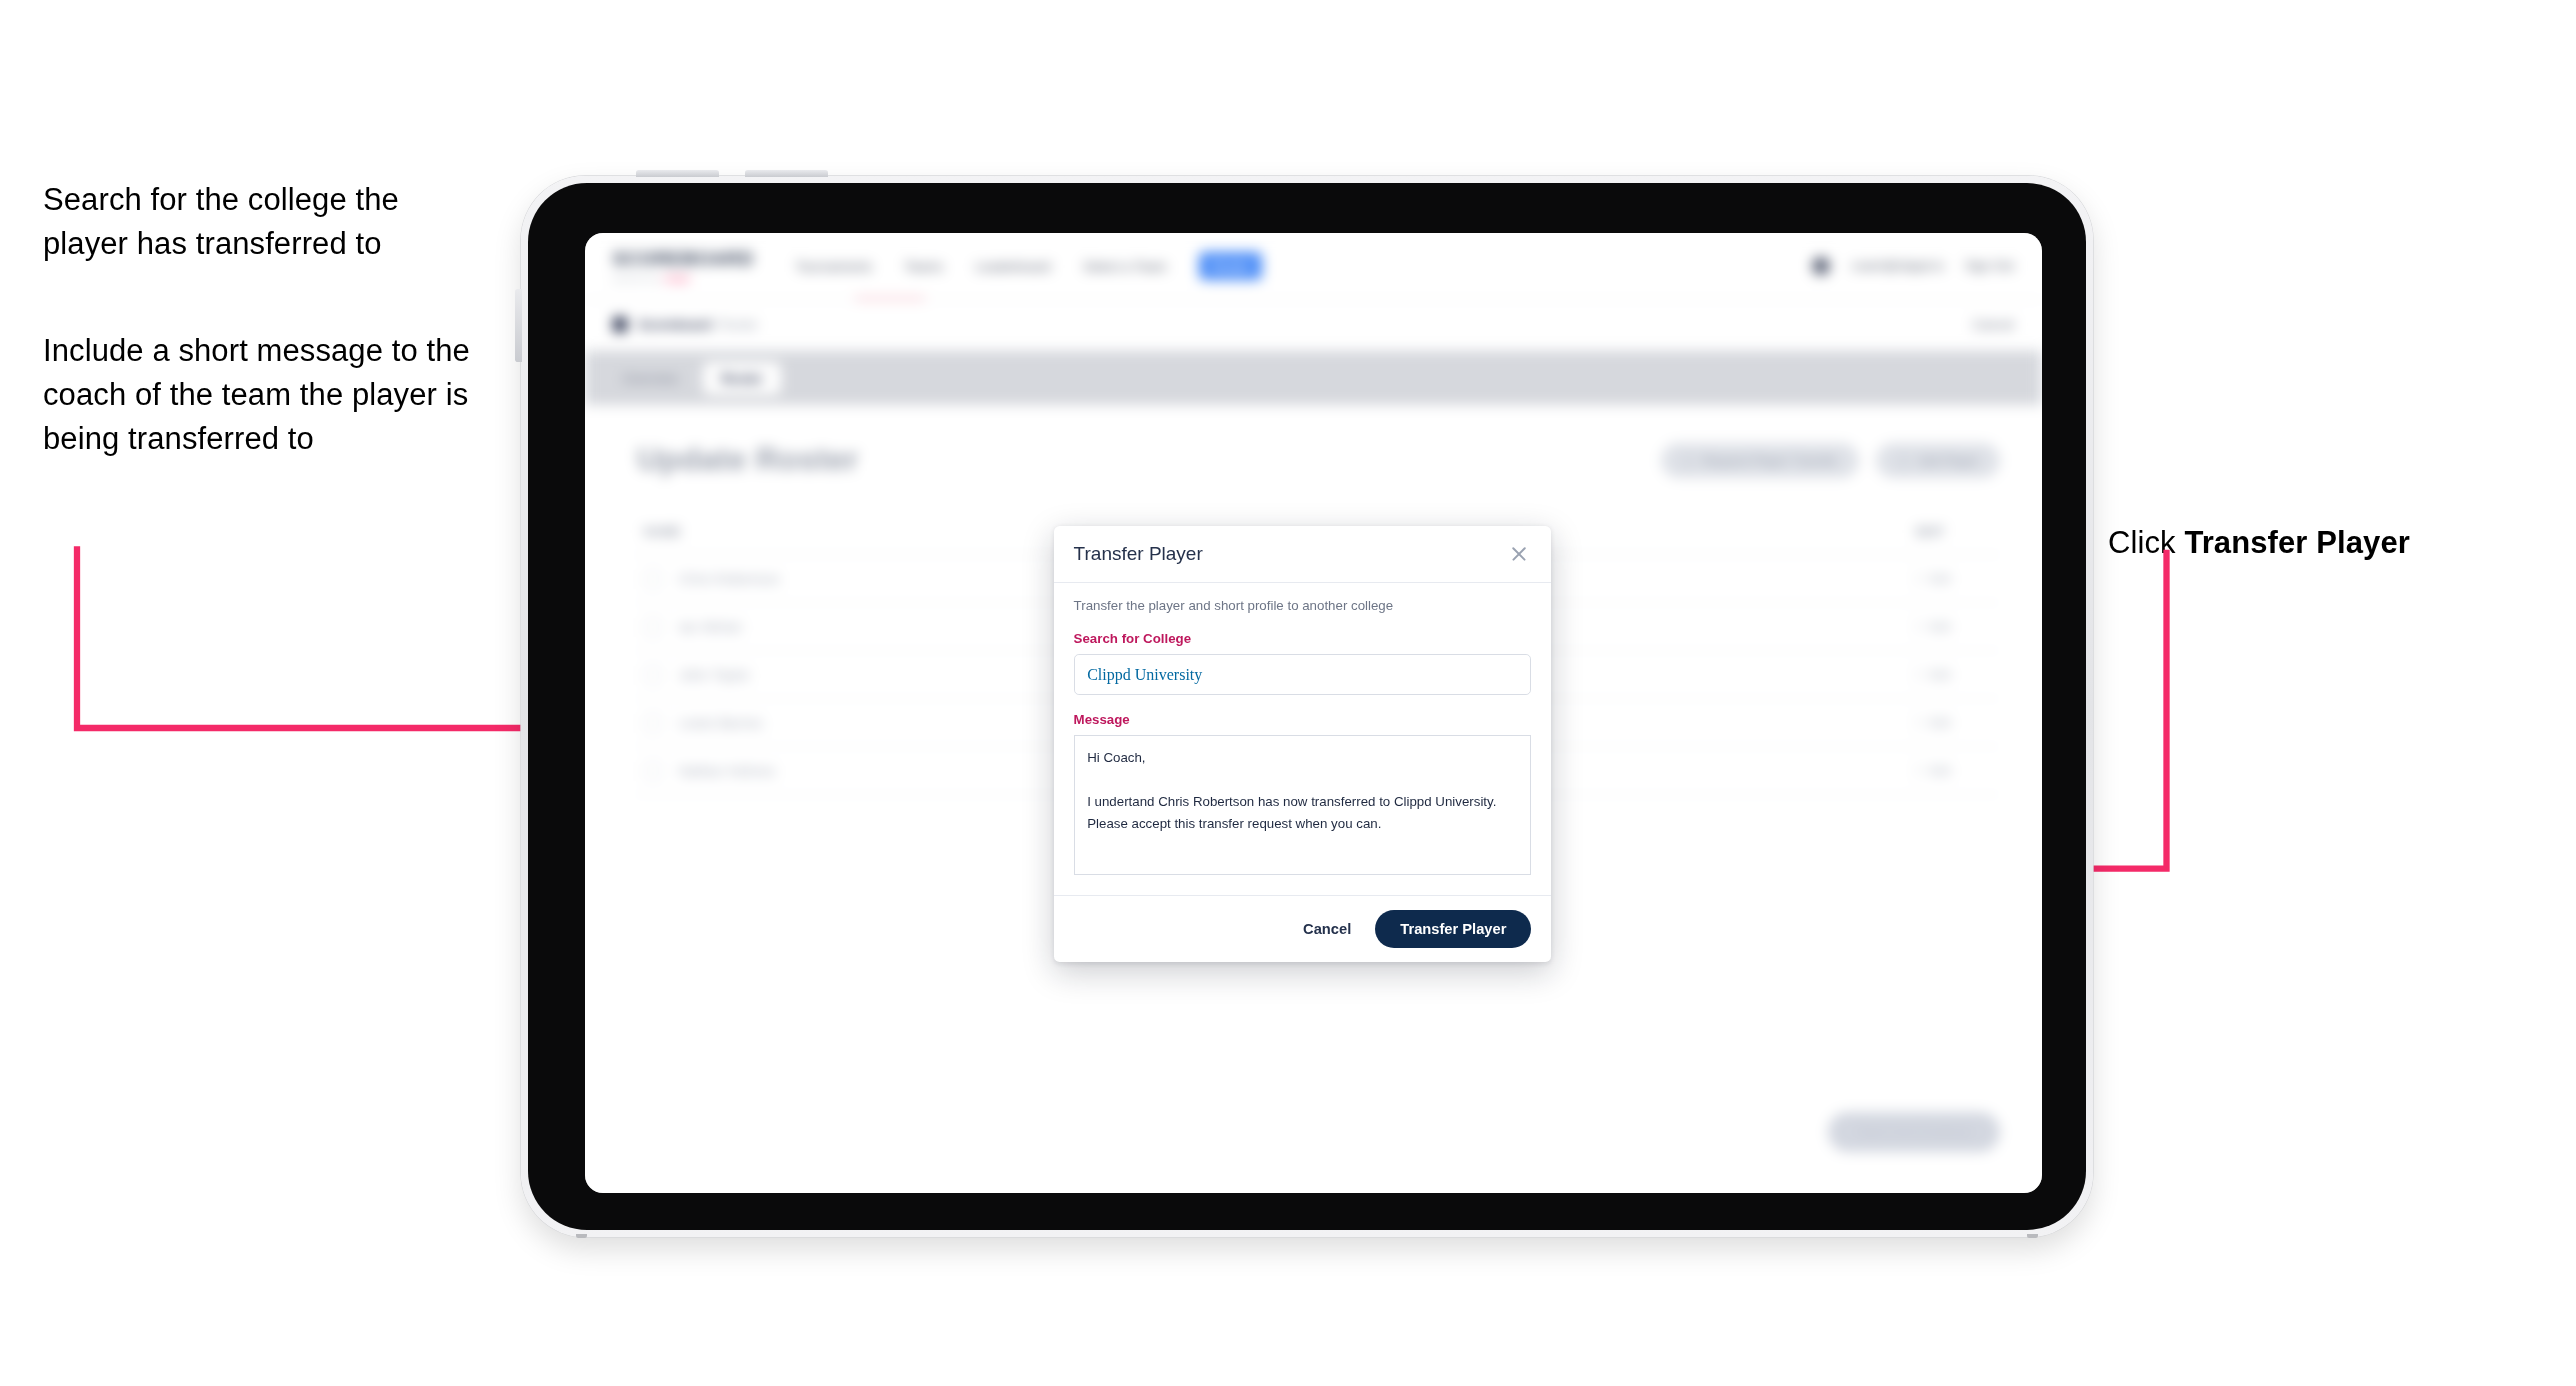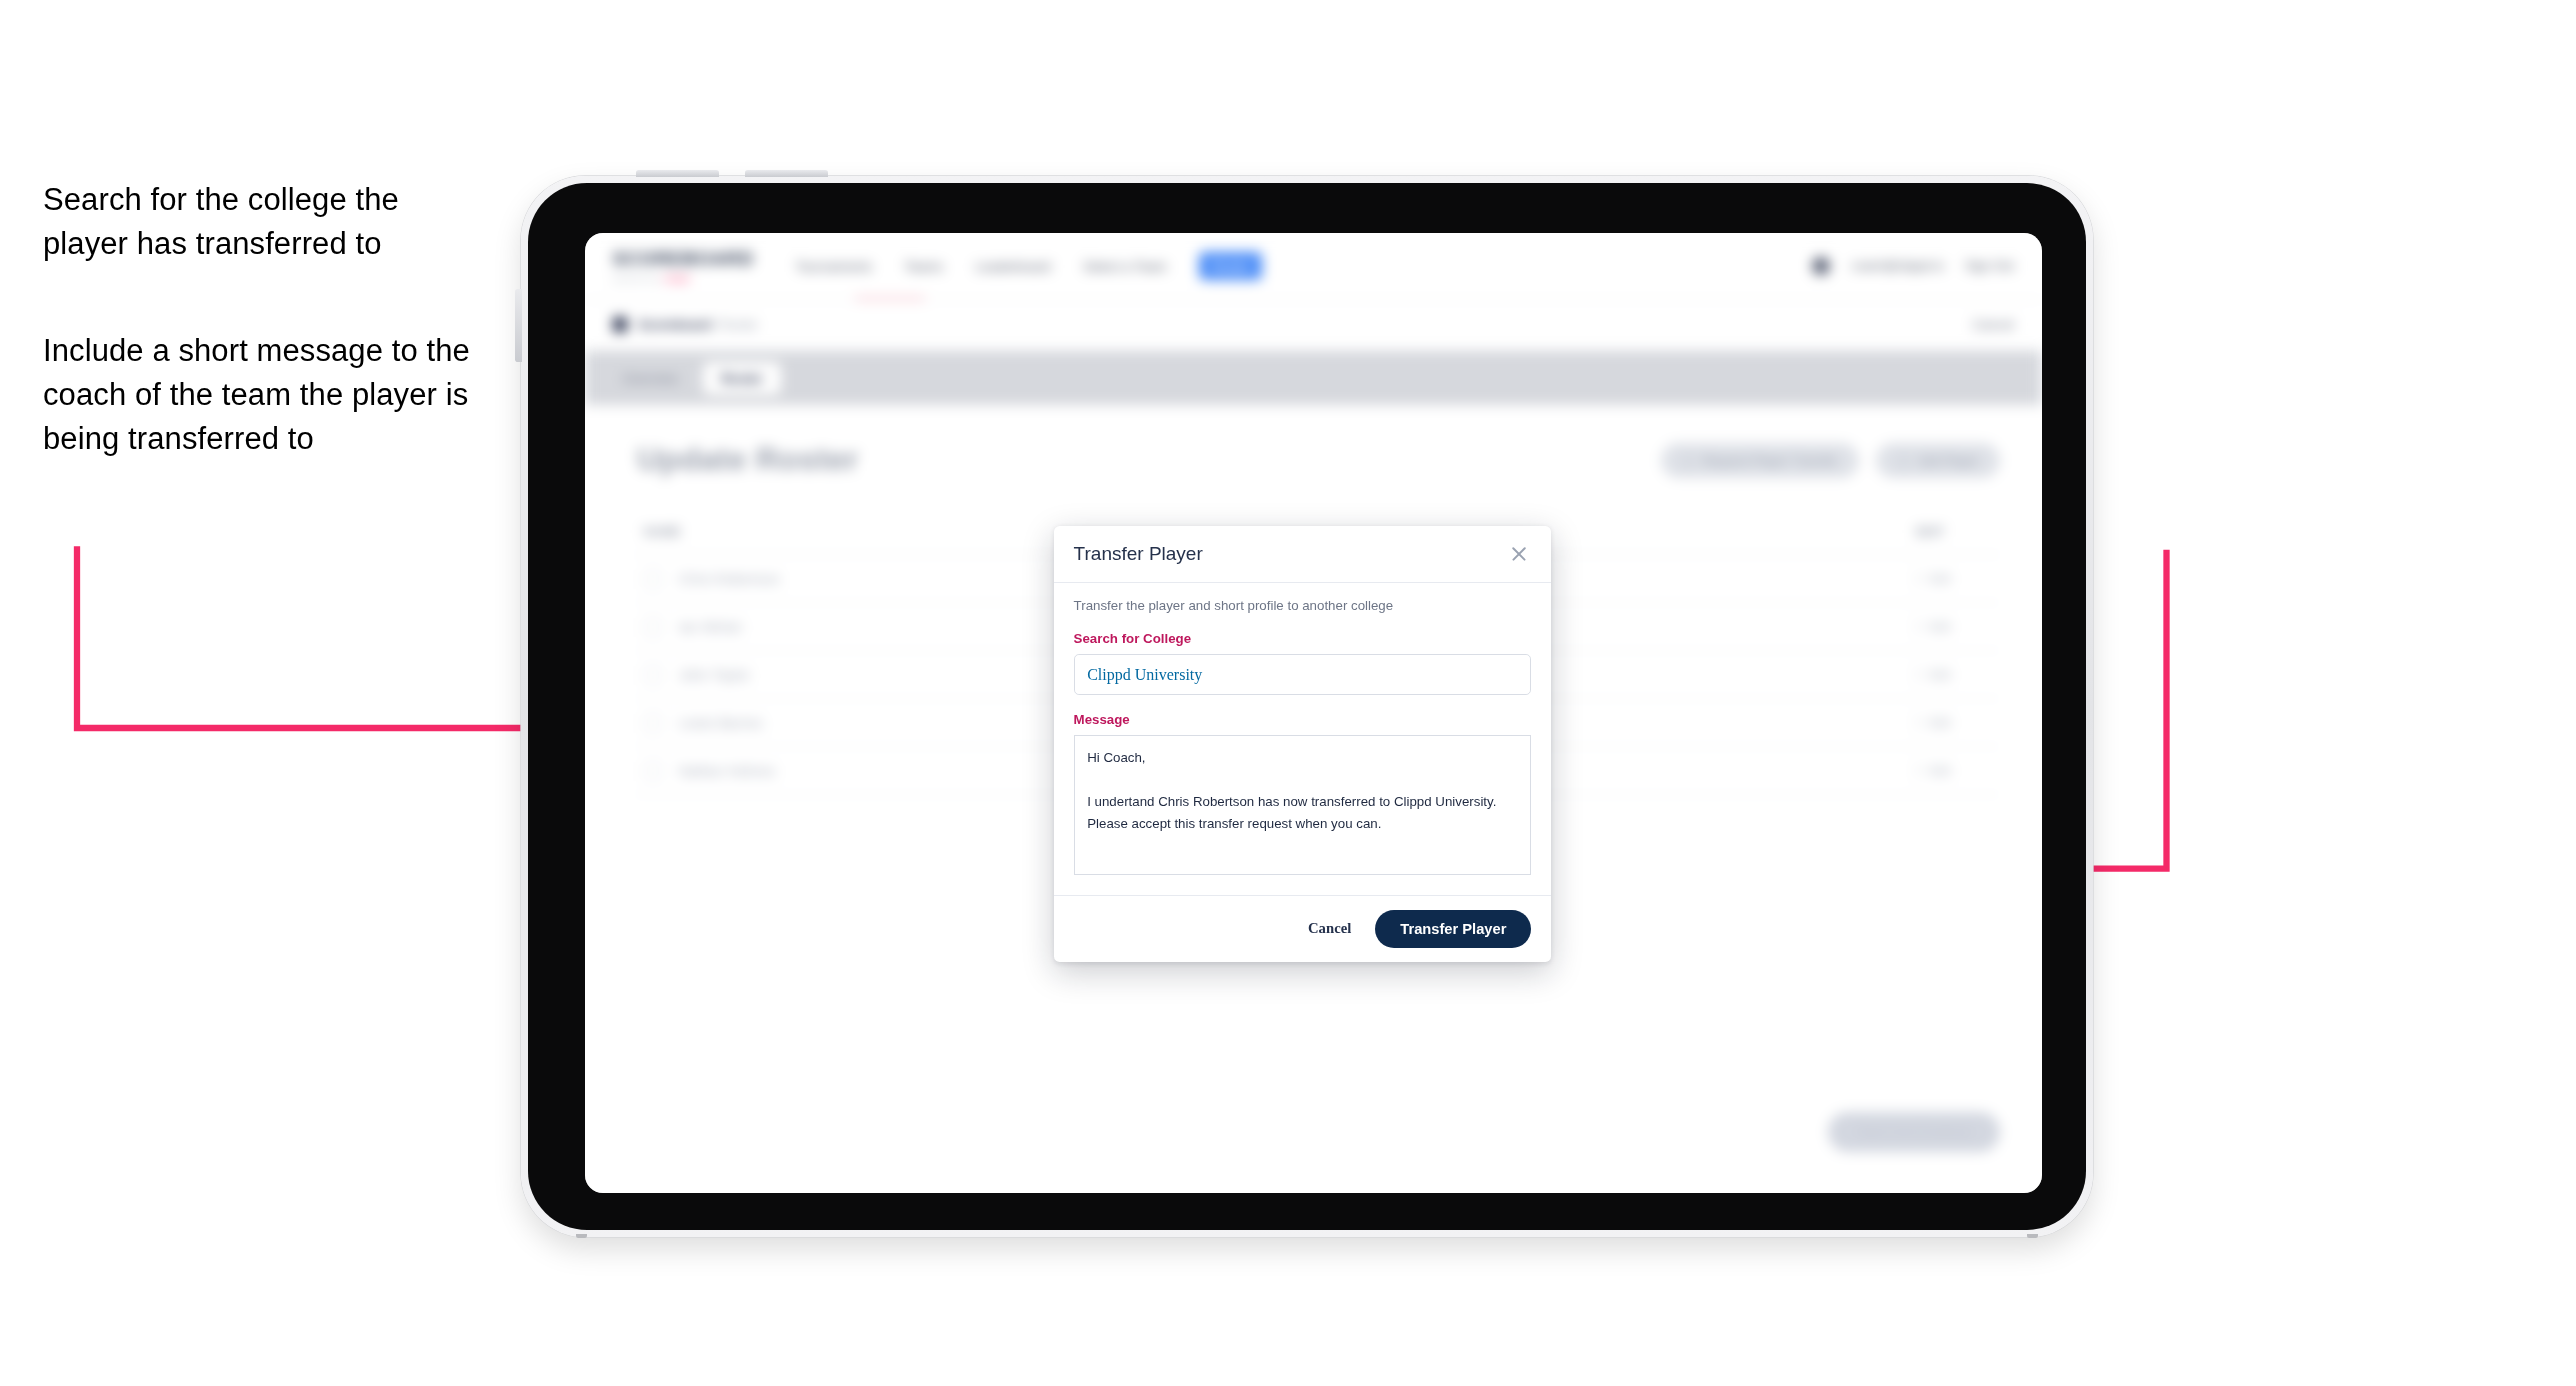--- a/index.html
+++ b/index.html
@@ -201,35 +201,38 @@
     width:100%; height: 140px; border:0.7px solid #d9dde5; border-radius:0;
     font-size: 13.3px; line-height: 1.65; color:#1f2940; padding: 11.2px 12.6px;
     resize:none; background:#fff; font-family:"Liberation Sans", sans-serif;
   }
   #modal-footer {
     border-top: 0.7px solid #e7eaf0;
     padding: 14px 19.6px; display:flex; align-items:center; justify-content:flex-end; gap: 24px;
   }
   #cancel-btn {
     background:none; border:none; font-size:14.7px; font-weight:700; color:#24314c;
-    cursor:pointer; font-family:Liberation Serif, serif;
+    cursor:pointer; font-family:Liberation Sans, sans-serif;
   }
   #transfer-btn {
     background:#0e2a4d; color:#ffffff; border:none; border-radius: 21px;
     font-size:14.7px; font-weight:600; padding: 11.2px 25px; cursor:pointer;
     font-family:"Liberation Sans", sans-serif;
   }
 </style>
 </head>
 <body>
 
 <div id="stage">
 
   <div class="annot" id="annot-left-1">Search for the college the player has transferred to</div>
   <div class="annot" id="annot-left-2">Include a short message to the coach of the team the player is being transferred to</div>
+  <div class="annot" id="annot-right">
+    <span>Click </span><b>Transfer Player</b>
+  </div>
 
   <svg class="arrow-svg" viewBox="0 0 3680 1980">
     <g id="arrow-left-group" fill="none" stroke="#f42a68" stroke-width="9" stroke-linecap="square">
       <path d="M 110 785 L 110 1040 L 1452 1040" stroke="#f42a68"></path>
       <path d="M 1404 1005 L 1470 1040 L 1404 1075" stroke-linecap="round" stroke-linejoin="round" stroke-width="10" stroke="#f42a68"></path>
     </g>
     <g id="arrow-right-group" fill="none" stroke="#f42a68" stroke-width="9" stroke-linecap="square">
       <path d="M 3095 790 L 3095 1241 L 2268 1241" stroke="#f42a68"></path>
       <path d="M 2316 1206 L 2250 1241 L 2316 1276" stroke-linecap="round" stroke-linejoin="round" stroke-width="10" stroke="#f42a68"></path>
     </g>

